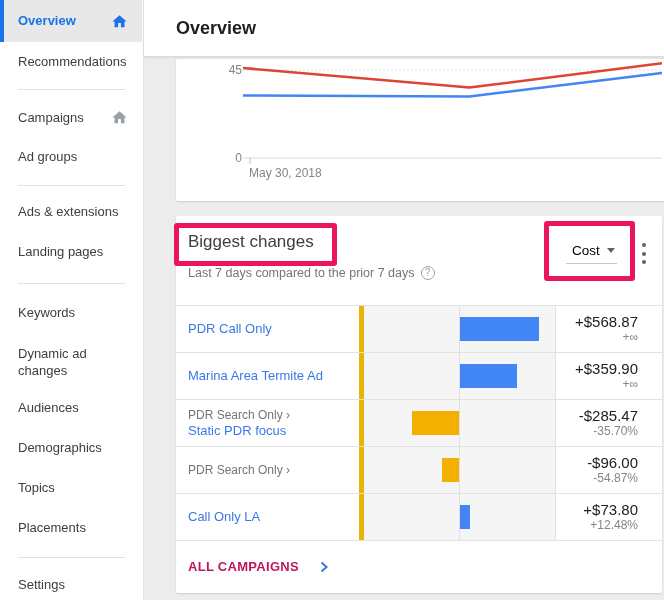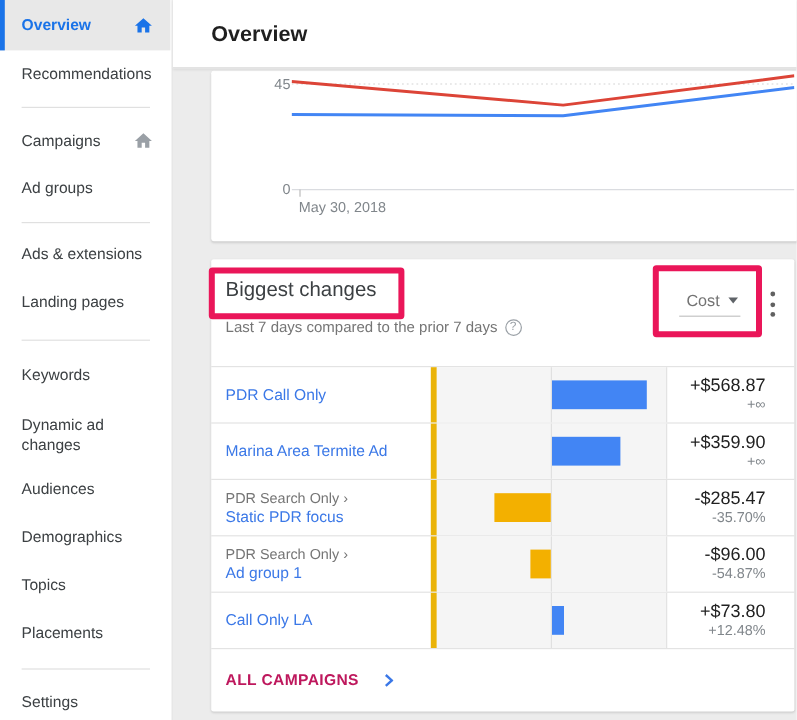--- a/index.html
+++ b/index.html
@@ -49,21 +49,21 @@
   
   .changes-card { left:32px; top:158px; width:486px; height:377px; }
   .card-title { position:absolute; left:12px; top:16px; font-size:17px; color:#3c4043; }
   .card-sub { position:absolute; left:12px; top:50px; font-size:12.5px; color:#757575; display:flex; align-items:center; gap:6px; }
   .help-icon {
     width:14px; height:14px; border:1px solid #9aa0a6; border-radius:50%;
     color:#9aa0a6; font-size:10px; line-height:12px; text-align:center; display:inline-block; cursor:pointer;
   }
   .metric {
     position:absolute; left:390px; top:26px; min-width:48px; padding:1px 2px 5px 6px;
-    border-bottom:1px solid #c4c4c4; color:#737373; font-size:13.5px;
+    border-bottom:1px solid #c4c4c4; color:#000000; font-size:13.5px;
     display:flex; align-items:center; gap:7px; cursor:pointer;
   }
   .caret-down { width:0; height:0; border-left:4.5px solid transparent; border-right:4.5px solid transparent; border-top:5px solid #5f6368; }
   .kebab { position:absolute; left:461px; top:27px; width:14px; height:21px;
     display:flex; flex-direction:column; align-items:center; justify-content:space-between; cursor:pointer; }
   .kebab i { width:4px; height:4px; border-radius:50%; background:#616161; }
 
   .ann-box { position:absolute; border:5px solid #ea1659; border-radius:3px; z-index:5; pointer-events:none; }
   .ann-title-box { left:-2px; top:7px; width:163px; height:43px; }
   .ann-cost-box { left:368px; top:5px; width:91px; height:60px; }
@@ -233,21 +233,20 @@
             </div>
             <div class="c-value">
               <div class="val-main">-$285.47</div>
               <div class="val-sub">-35.70%</div>
             </div>
           </div>
 
           <div class="t-row">
             <div class="c-name">
               <span class="parent">PDR Search Only ›</span>
-              <span class="link">Ad group 1</span>
             </div>
             <div class="c-bars">
               <span class="center-line"></span>
               <span class="bar" style="width: 17px; background: rgb(243, 176, 0); right: 96px;"></span>
             </div>
             <div class="c-value">
               <div class="val-main">-$96.00</div>
               <div class="val-sub">-54.87%</div>
             </div>
           </div>

